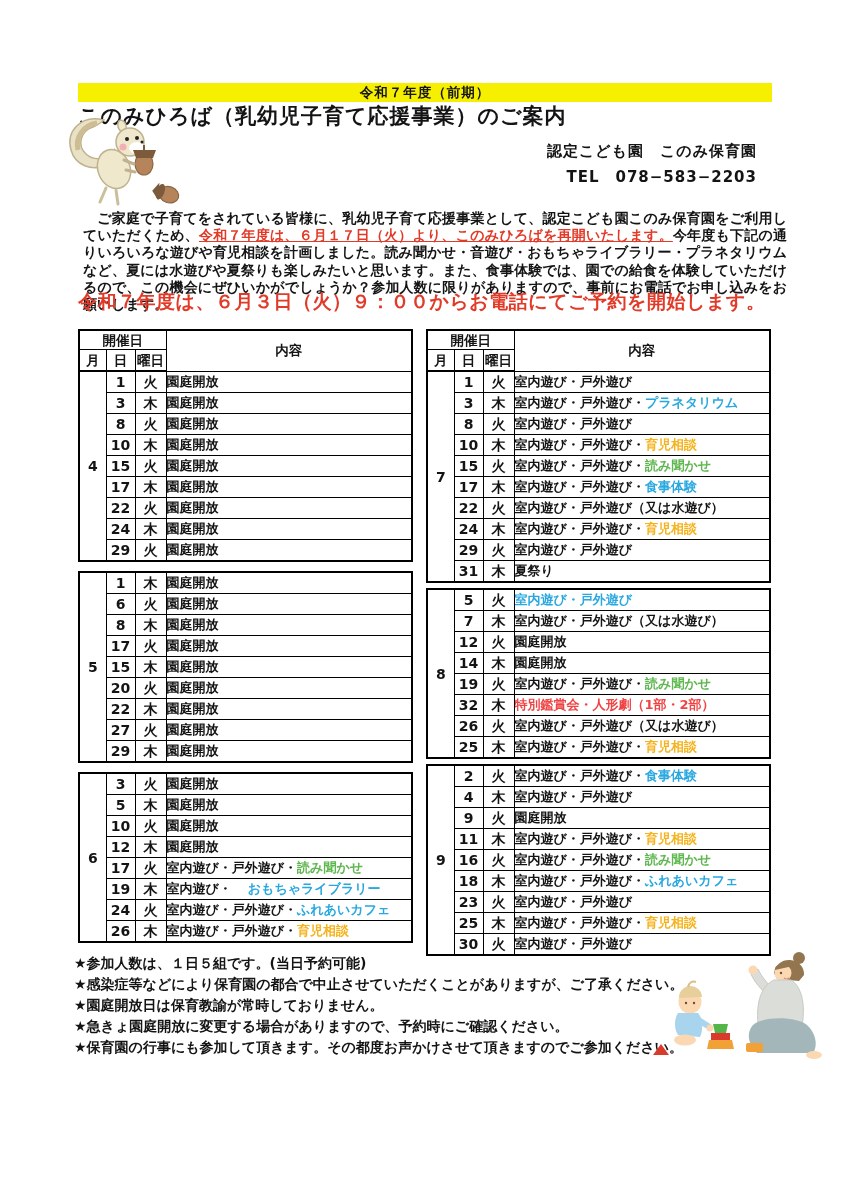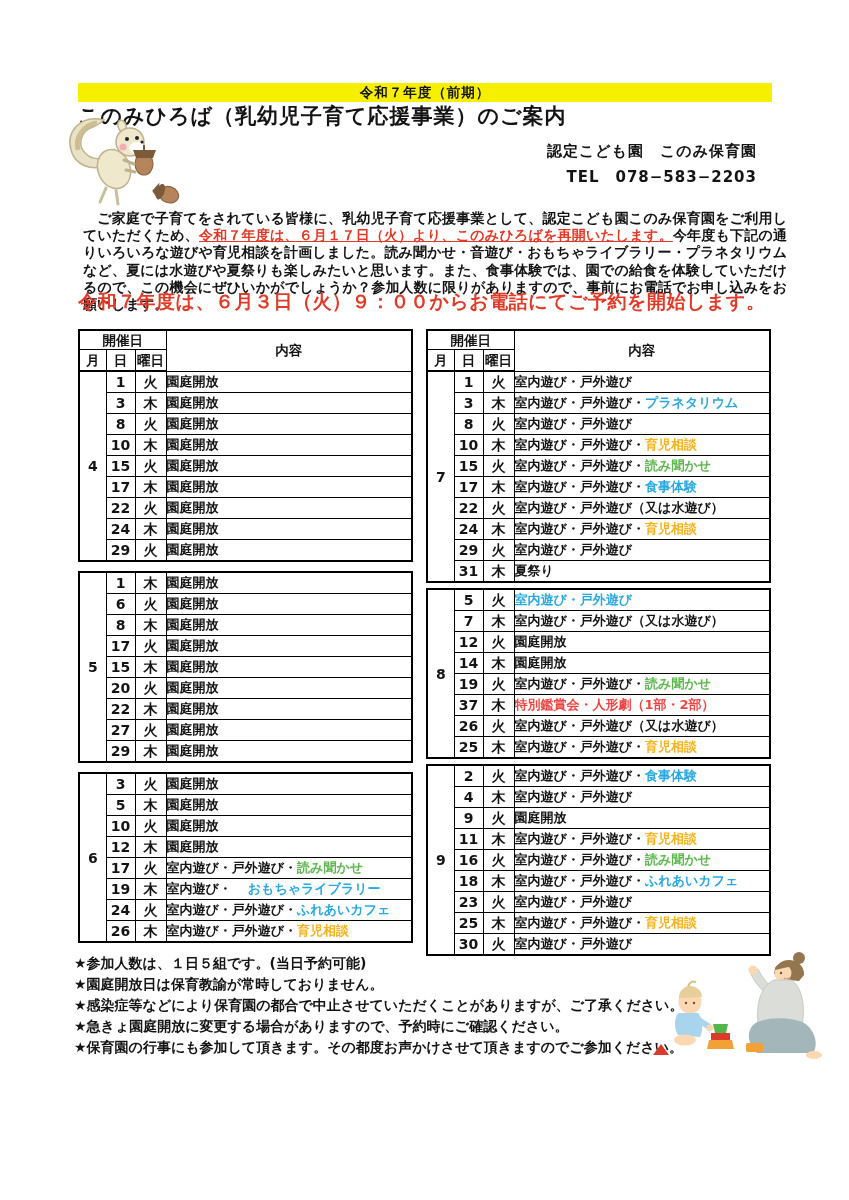--- a/index.html
+++ b/index.html
@@ -372,21 +372,21 @@
             <td class="c-day">14</td>
             <td class="c-wd">木</td>
             <td class="c-content"><span style="color: rgb(20, 20, 20);">園庭開放</span></td>
           </tr>
           <tr>
             <td class="c-day">19</td>
             <td class="c-wd">火</td>
             <td class="c-content"><span style="color: rgb(20, 20, 20);">室内遊び・戸外遊び・</span><span style="color: rgb(95, 183, 80);">読み聞かせ</span></td>
           </tr>
           <tr>
-            <td class="c-day">37</td>
+            <td class="c-day">32</td>
             <td class="c-wd">木</td>
             <td class="c-content"><span style="color: #ef4444;">特別鑑賞会・人形劇（1部・2部）</span></td>
           </tr>
           <tr>
             <td class="c-day">26</td>
             <td class="c-wd">火</td>
             <td class="c-content"><span style="color: rgb(20, 20, 20);">室内遊び・戸外遊び（又は水遊び）</span></td>
           </tr>
           <tr>
             <td class="c-day">25</td>
@@ -448,22 +448,22 @@
             <td class="c-day">30</td>
             <td class="c-wd">火</td>
             <td class="c-content"><span style="color: rgb(20, 20, 20);">室内遊び・戸外遊び</span></td>
           </tr>
         </tbody>
       </table>
     </div>
 
   <div class="notes" id="notes">
       <div class="note-item">★参加人数は、１日５組です。(当日予約可能)</div>
+      <div class="note-item">★感染症等などにより保育園の都合で中止させていただくことがありますが、ご了承ください。</div>
       <div class="note-item">★園庭開放日は保育教諭が常時しておりません。</div>
-      <div class="note-item">★感染症等などにより保育園の都合で中止させていただくことがありますが、ご了承ください。</div>
       <div class="note-item">★急きょ園庭開放に変更する場合がありますので、予約時にご確認ください。</div>
       <div class="note-item">★保育園の行事にも参加して頂きます。その都度お声かけさせて頂きますのでご参加ください。</div>
     </div>
 
   <svg class="family" width="206" height="135" viewBox="0 0 206 135">
 
     <circle cx="159" cy="13" r="6" fill="#93764f"></circle>
     <path d="M134 28 a15 14 0 1 1 30 2 l-5 6 -22 -2 Z" fill="#93764f"></path>
     <circle cx="143" cy="28" r="8.5" fill="#fcd8b2"></circle>
     <path d="M135 23 a11 9 0 0 1 18 -2 l-18 4 Z" fill="#93764f"></path>

